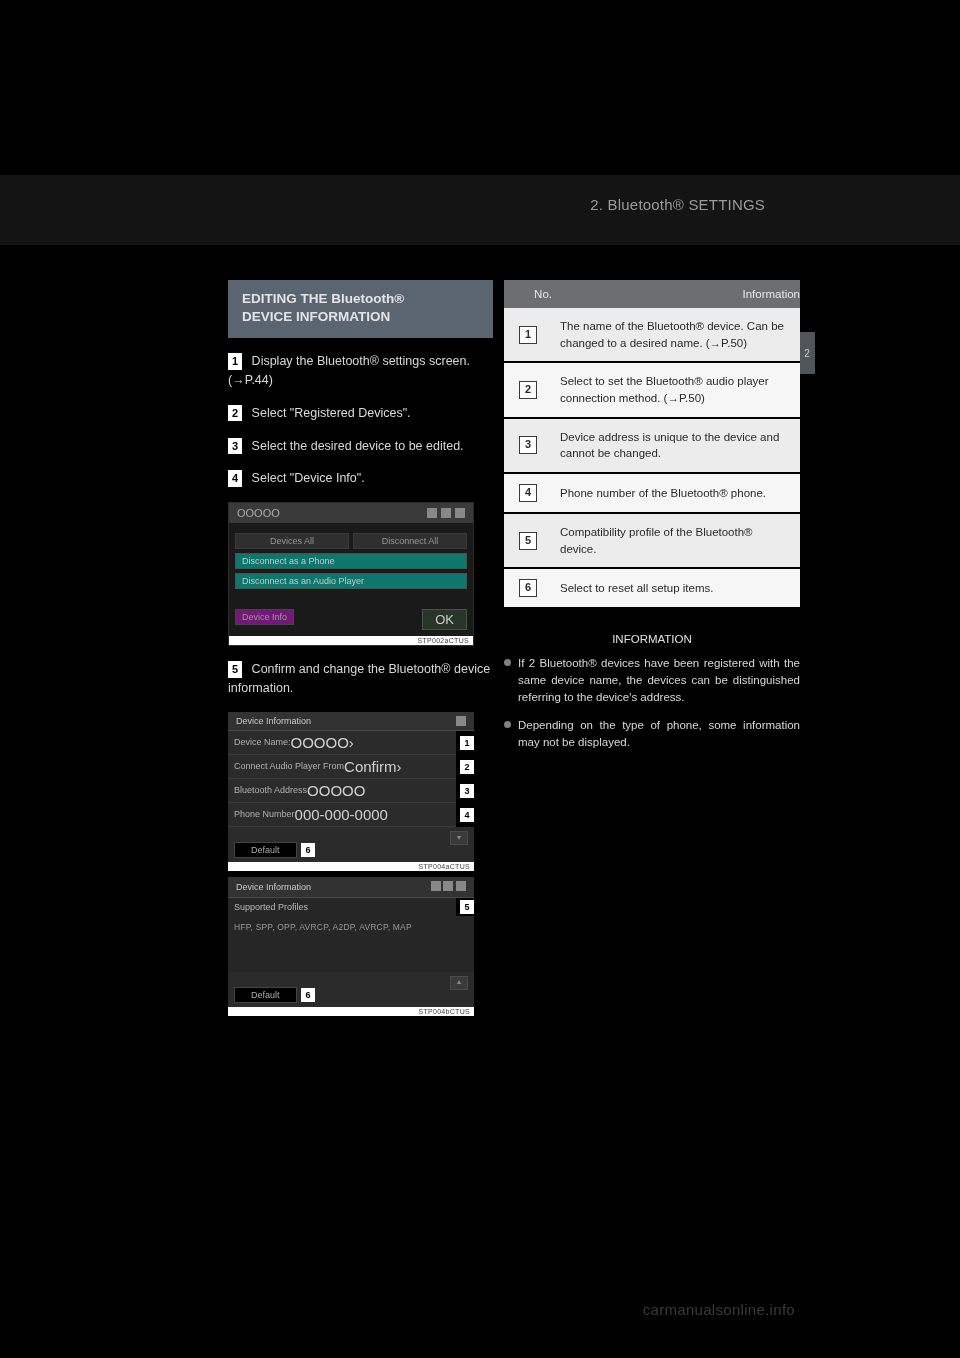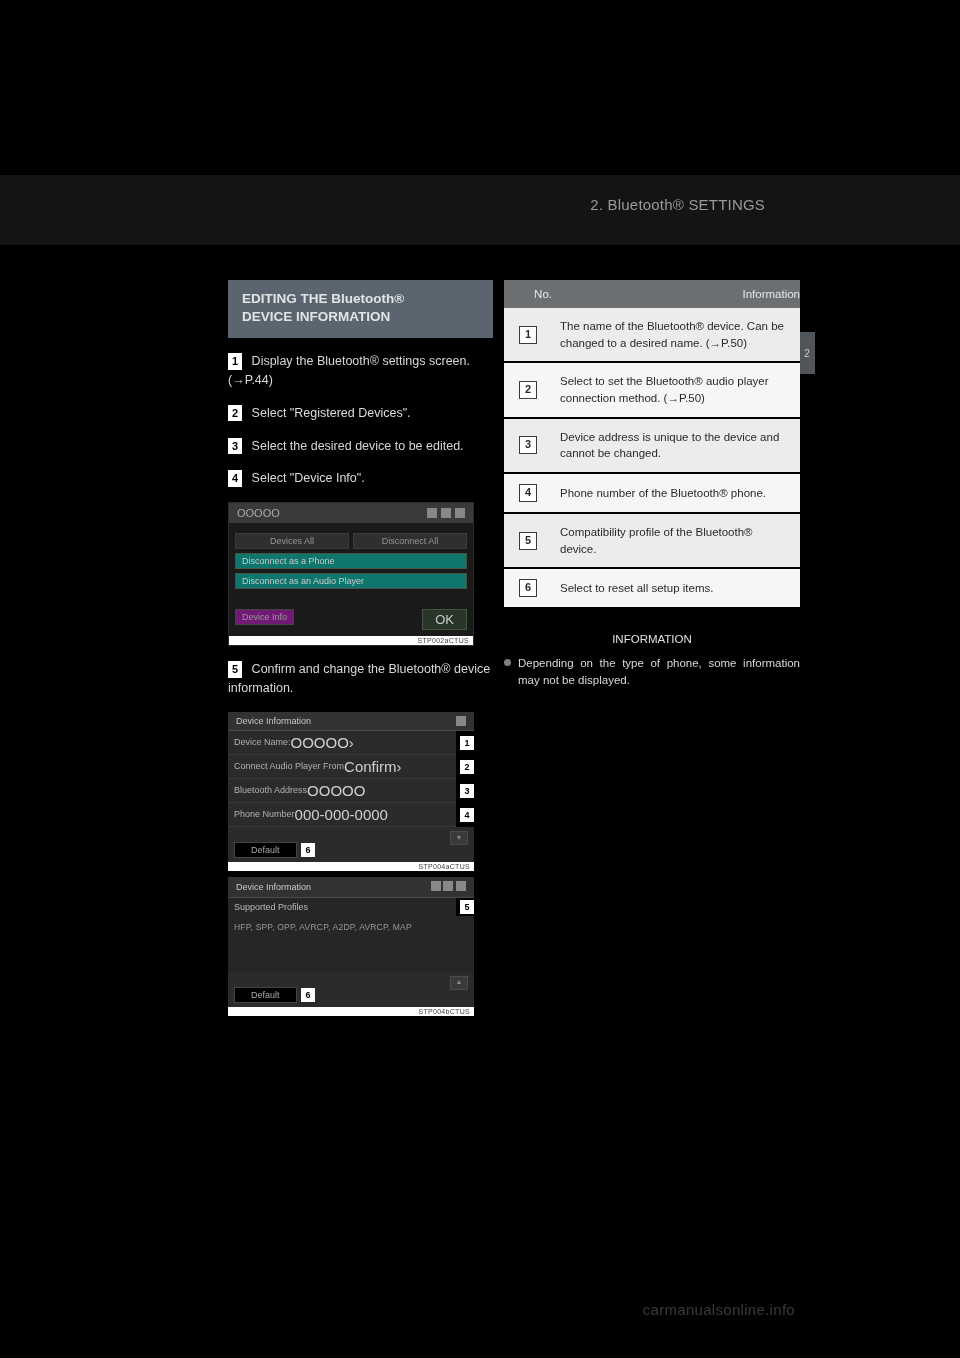--- a/index.html
+++ b/index.html
@@ -239,20 +239,21 @@
           <tr>
             <td style="text-align:center"><span class="num-box">6</span></td>
             <td>Select to reset all setup items.</td>
           </tr>
         </tbody>
       </table>
 
       <div class="info-block">
         <div class="info-heading">INFORMATION</div>
         <ul class="bullet-list">
+          <li>If 2 Bluetooth® devices have been registered with the same device name, the devices can be distinguished referring to the device's address.</li>
           <li>Depending on the type of phone, some information may not be displayed.</li>
         </ul>
       </div>
     </div>
 
   </div>
 
   <div class="watermark">carmanualsonline.info</div>
 
 </div>

